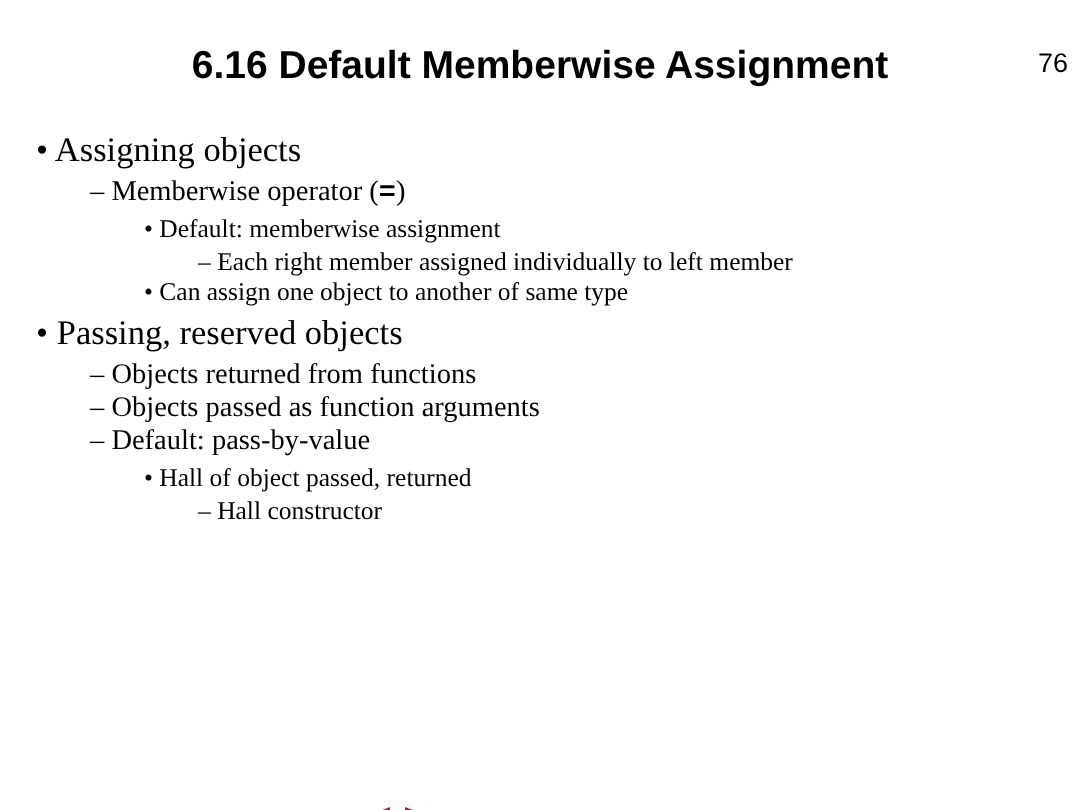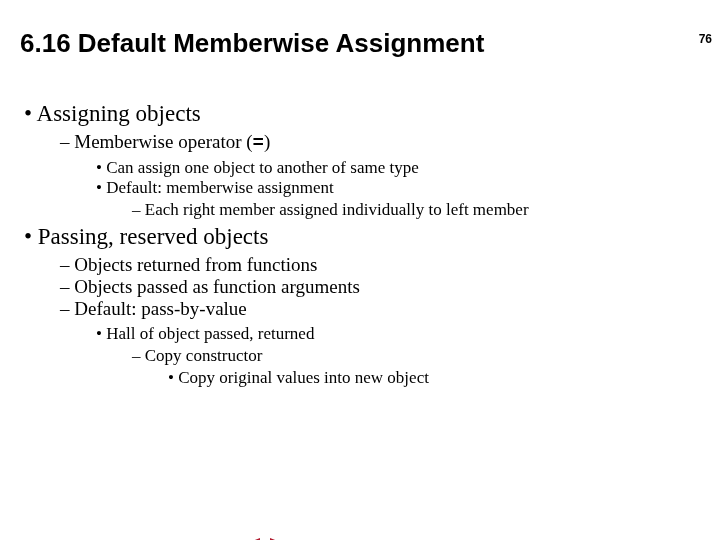--- a/index.html
+++ b/index.html
@@ -1,19 +1,19 @@
 <!DOCTYPE html>
 <html><head>
 <meta charset="utf-8">
 <style>
   * { margin: 0; padding: 0; box-sizing: border-box; }
   html, body { width: 720px; height: 540px; background: #fff; font-family: "Times New Roman", Times, serif; color: #000; overflow: hidden; }
   .page { position: relative; width: 720px; height: 540px; }
-  .pagenum { position: absolute; top: 4px; right: 8px; font-family: Arial, Helvetica, sans-serif; font-size: 12px; font-weight: bold; }
-  .title { text-align: left; font-family: Arial, Helvetica, sans-serif; font-weight: bold; font-size: 26px; color: #000; margin-top: 28px; margin-bottom: 42px; padding: 0 20px; }
+  .pagenum { position: absolute; top: 4px; right: 8px; font-family: Arial, Helvetica, sans-serif; font-size: 18px; }
+  .title { text-align: center; font-family: Arial, Helvetica, sans-serif; font-weight: bold; font-size: 26px; color: #000; margin-top: 28px; margin-bottom: 28px; padding: 0 20px; }
   .content { padding: 0 9px 0 24px; }
   ul.l1 { list-style: none; }
   ul.l1 > li { margin-bottom: 4px; }
   .b1 { font-size: 23px; }
   .b1::before { content: "• "; }
   ul.l2 { list-style: none; margin-left: 36px; margin-top: 4px; }
   .b2 { font-size: 19px; }
   .b2::before { content: "– "; }
   ul.l3 { list-style: none; margin-left: 36px; margin-top: 4px; }
   .b3 { font-size: 17px; }
@@ -41,47 +41,44 @@
 <div class="content">
   <ul class="l1">
     <li>
       <span class="b1">Assigning objects</span>
       <ul class="l2">
         <li>
           <span class="b2">
             <span>Memberwise operator (</span><span class="mono">=</span><span>)</span>
           </span>
           <ul class="l3">
-            <li><span class="b3">Can assign one object to another of same type</span></li>
             <li>
               <span class="b3">Default: memberwise assignment</span>
               <ul class="l4">
                 <li><span class="b4">Each right member assigned individually to left member</span></li>
               </ul>
             </li>
+            <li><span class="b3">Can assign one object to another of same type</span></li>
           </ul>
         </li>
       </ul>
     </li>
     <li>
       <span class="b1">Passing, reserved objects</span>
       <ul class="l2">
         <li><span class="b2">Objects returned from functions</span></li>
         <li><span class="b2">Objects passed as function arguments</span></li>
         <li>
           <span class="b2">Default: pass-by-value</span>
           <ul class="l3">
             <li>
               <span class="b3">Hall of object passed, returned</span>
               <ul class="l4">
                 <li>
-                  <span class="b4">Copy constructor</span>
-                  <ul class="l5">
-                    <li><span class="b5">Copy original values into new object</span></li>
-                  </ul>
+                  <span class="b4">Hall constructor</span>
                 </li>
               </ul>
             </li>
           </ul>
         </li>
       </ul>
     </li>
   </ul>
 </div>
 

